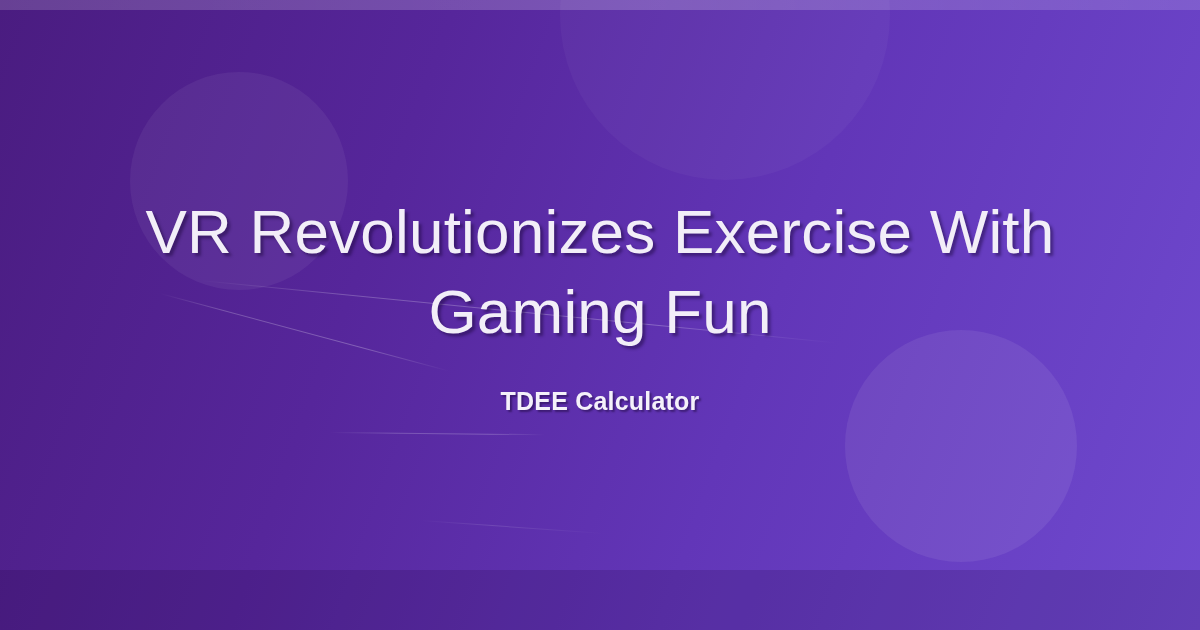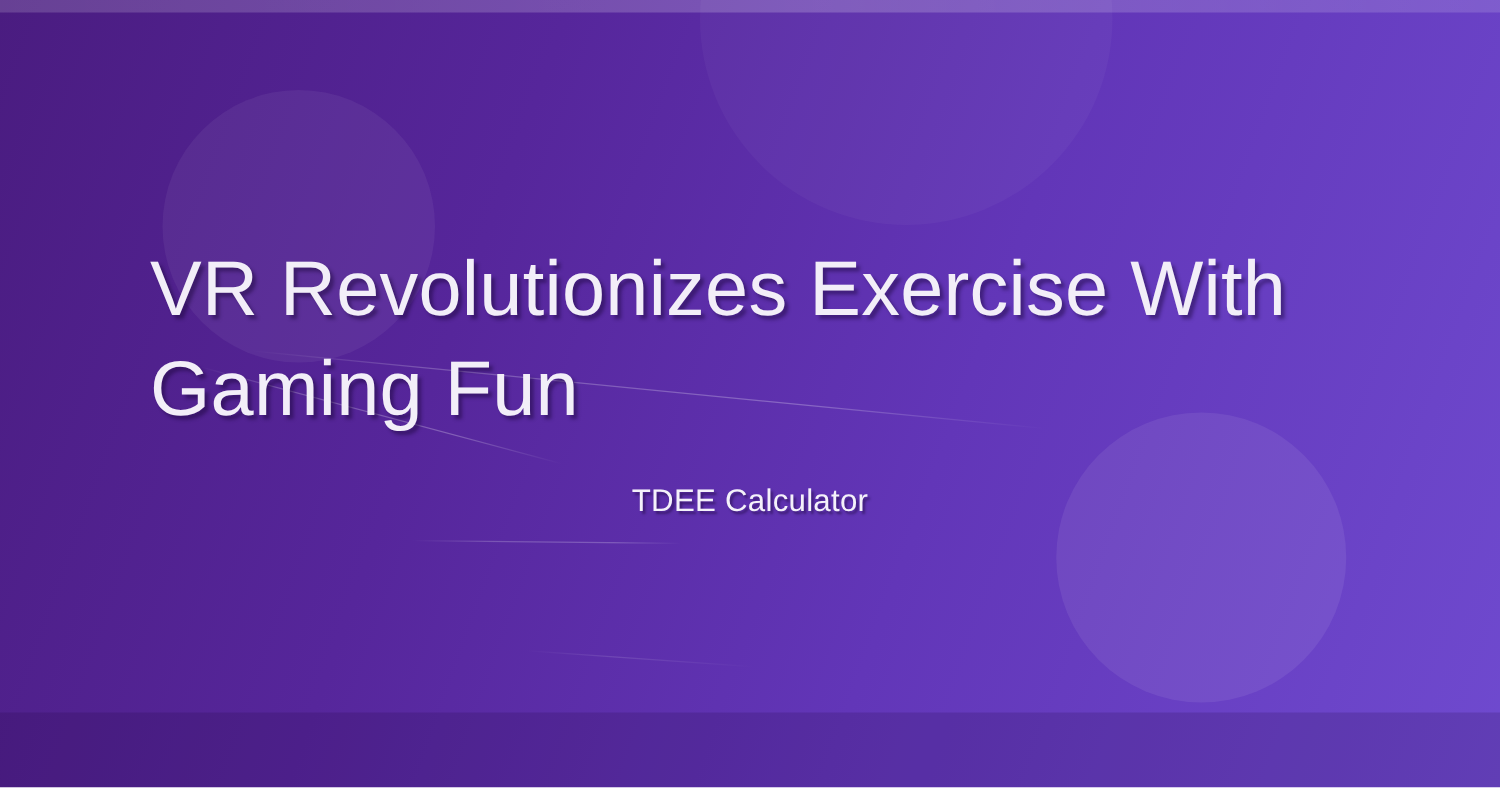--- a/index.html
+++ b/index.html
@@ -137,34 +137,34 @@
     flex-direction: column;
     align-items: center;
     justify-content: center;
     padding-bottom: 20px;
     box-sizing: border-box;
   }
 
   .title {
     width: 960px;
     margin: 0;
-    text-align: left;
+    text-align: center;
     font-size: 62px;
     line-height: 1.28;
     font-weight: 400;
     color: #f2eef8;
     letter-spacing: 0.2px;
     text-shadow: 3px 3px 3px rgba(20, 2, 45, 0.42);
   }
 
   .subtitle {
     margin: 34px 0 0 0;
     text-align: left;
     font-size: 25px;
-    font-weight: 400;
+    font-weight: 700;
     line-height: 1.3;
     color: #f4f1fa;
     letter-spacing: 0.2px;
     text-shadow: 2px 2px 2px rgba(20, 2, 45, 0.45);
   }
 </style>
 </head>
 <body>
 
 <div id="og-card">

